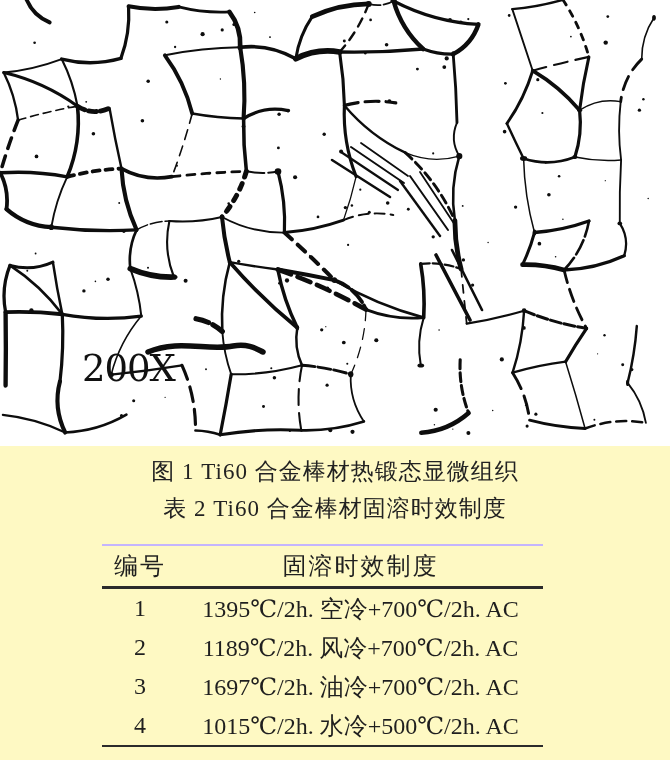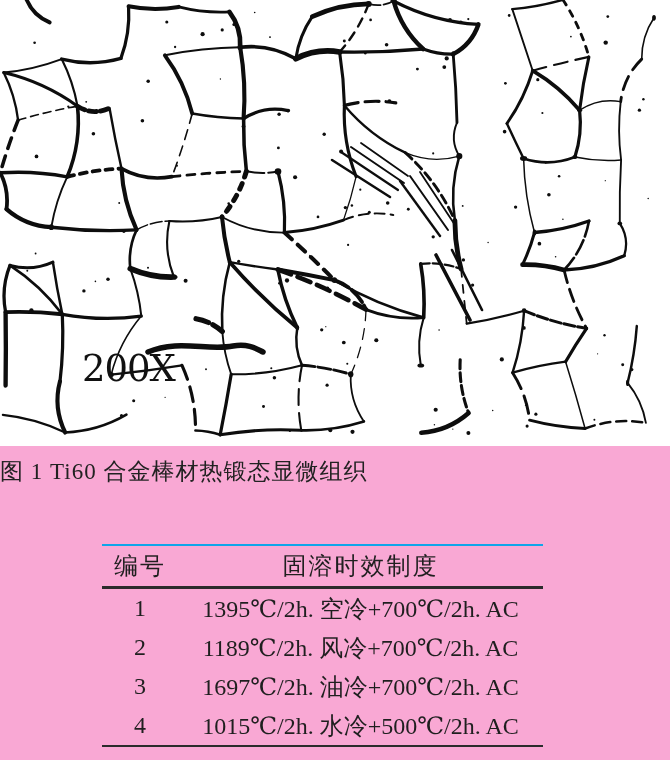--- a/index.html
+++ b/index.html
@@ -5,43 +5,44 @@
   html, body { margin: 0; padding: 0; }
   body {
     width: 670px; height: 760px;
     background: #ffffff;
     font-family: "Liberation Serif", "DejaVu Serif", serif;
     color: #1c1c1c;
   }
   .page {
     position: relative;
     width: 670px; height: 760px;
-    background: #f9a8d4;
+    background: #fef9c3;
     overflow: hidden;
   }
   .micrograph {
     position: absolute; left: 0; top: 0;
     width: 670px; height: 446px; margin: 0;
   }
   .micrograph svg { display: block; }
   .caption {
     position: absolute; left: 0; width: 670px;
+    text-align: center;
     font-size: 23px;
     line-height: 28px;
     letter-spacing: 1px;
     white-space: nowrap;
     color: #222222;
   }
   .fig-caption   { top: 458px; }
   .table-caption { top: 495px; }
   table.aging-table {
     position: absolute; left: 102px; top: 544px;
     width: 441px;
     border-collapse: collapse;
-    border-top: 2px solid #0ea5e9;
+    border-top: 2px solid #c4b5fd;
     border-bottom: 2px solid #2b2b2b;
     font-size: 24px;
     color: #1f1f1f;
   }
   table.aging-table th, table.aging-table td {
     padding: 0;
     text-align: center;
     vertical-align: middle;
     font-weight: normal;
     white-space: nowrap;
@@ -362,20 +363,21 @@
           <path d="M436,255 L470,320" fill="none" stroke="#0d0d0d" stroke-width="3.60" stroke-linecap="round"></path>
           <path d="M452,250 L482,310" fill="none" stroke="#0d0d0d" stroke-width="2.60" stroke-linecap="round"></path>
           <path d="M148,352 C178,339 208,351 233,346 C248,343 257,349 263,352" fill="none" stroke="#0d0d0d" stroke-width="5.50" stroke-linecap="round"></path>
         </g>
       <text x="82" y="381" font-size="37" letter-spacing="-1" font-family="'DejaVu Serif','Liberation Serif',serif" fill="#111111">200X</text>
     </svg>
   </figure>
 
   <div class="caption fig-caption">图 1 Ti60 合金棒材热锻态显微组织</div>
 
+  <div class="caption table-caption">表 2 Ti60 合金棒材固溶时效制度</div>
 
   <table class="aging-table">
     <thead>
       <tr>
         <th>编号</th>
         <th>固溶时效制度</th>
       </tr>
     </thead>
     <tbody>
       <tr>

